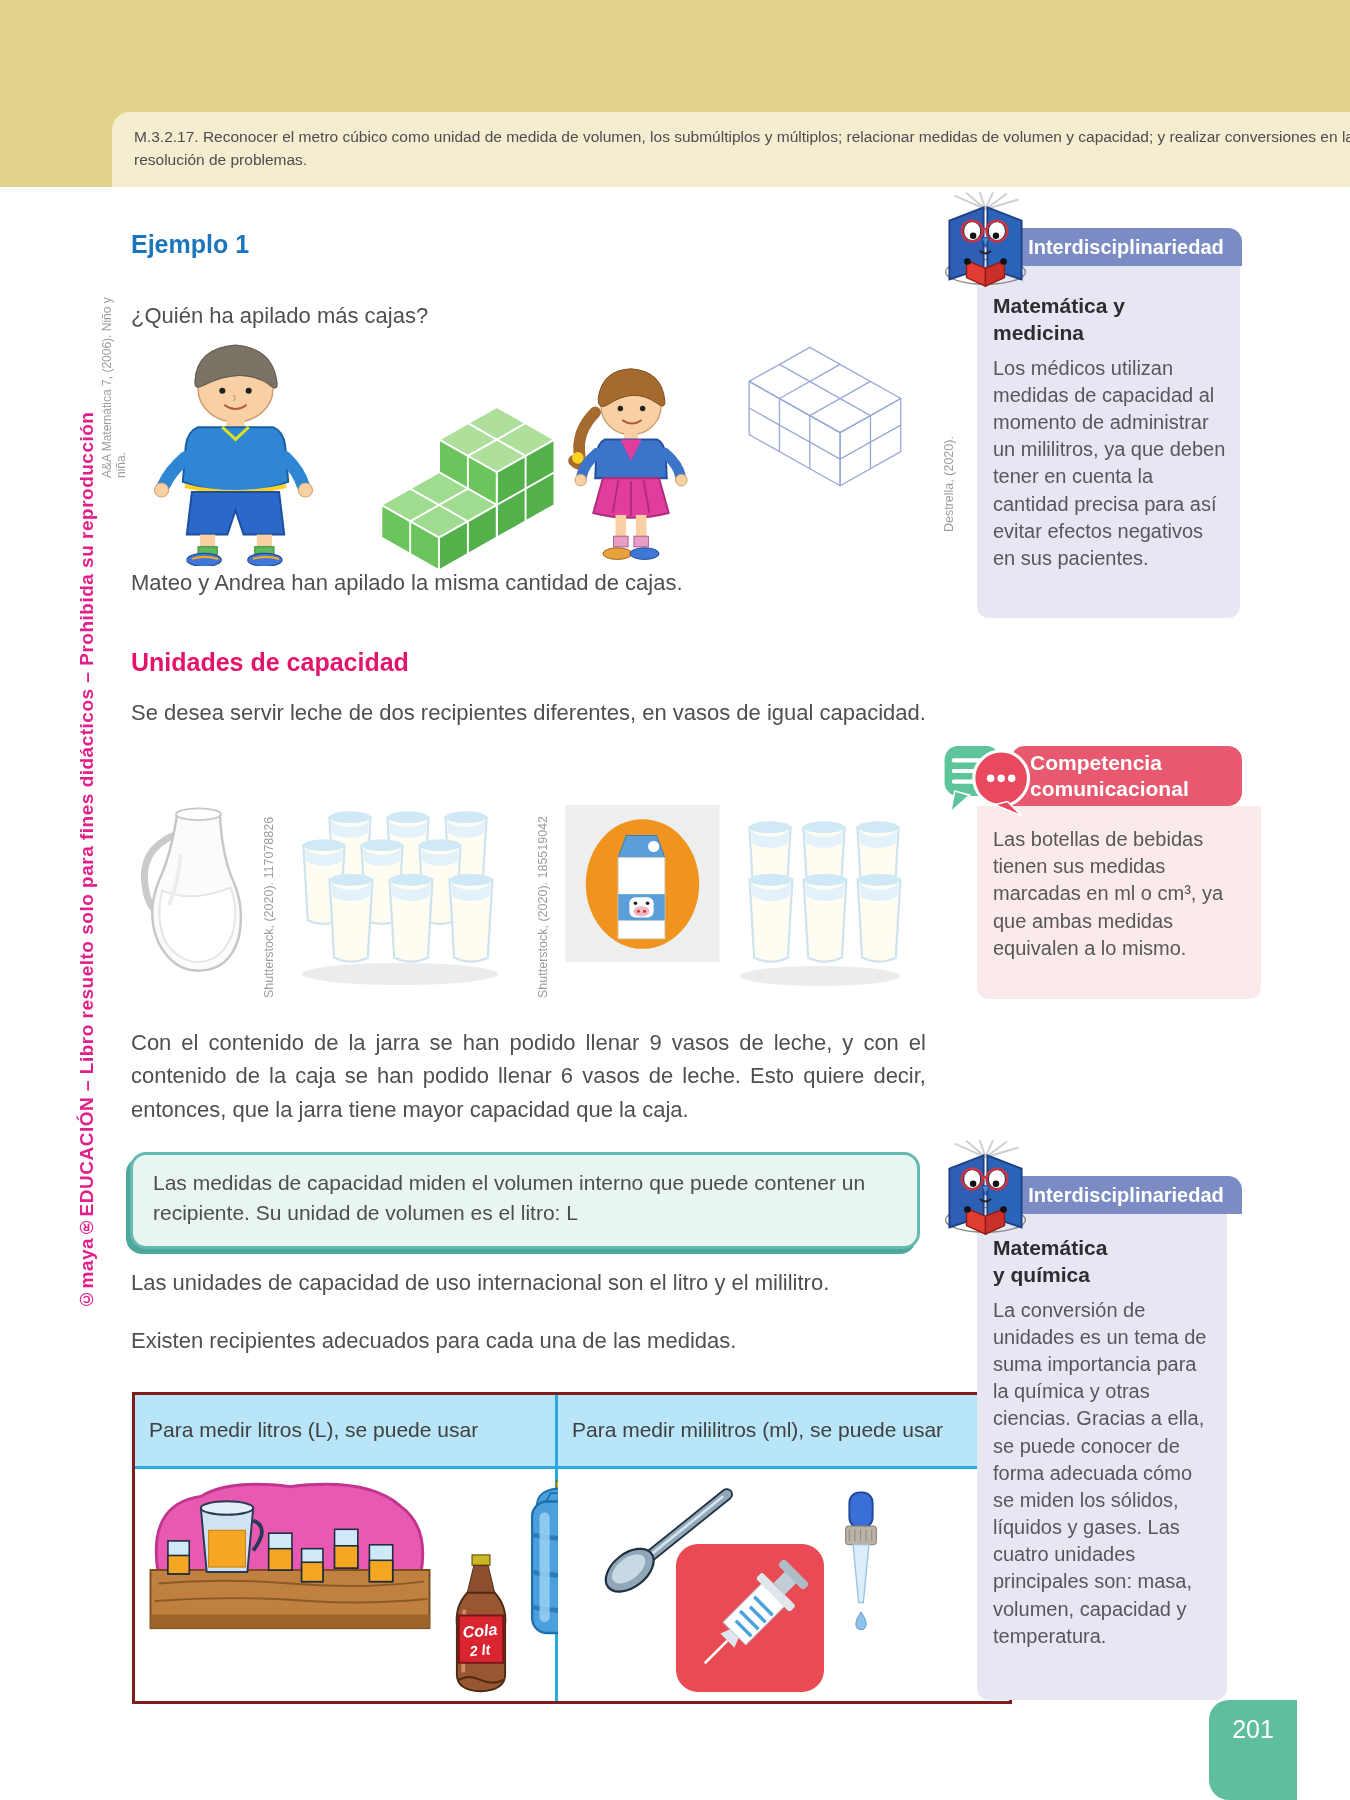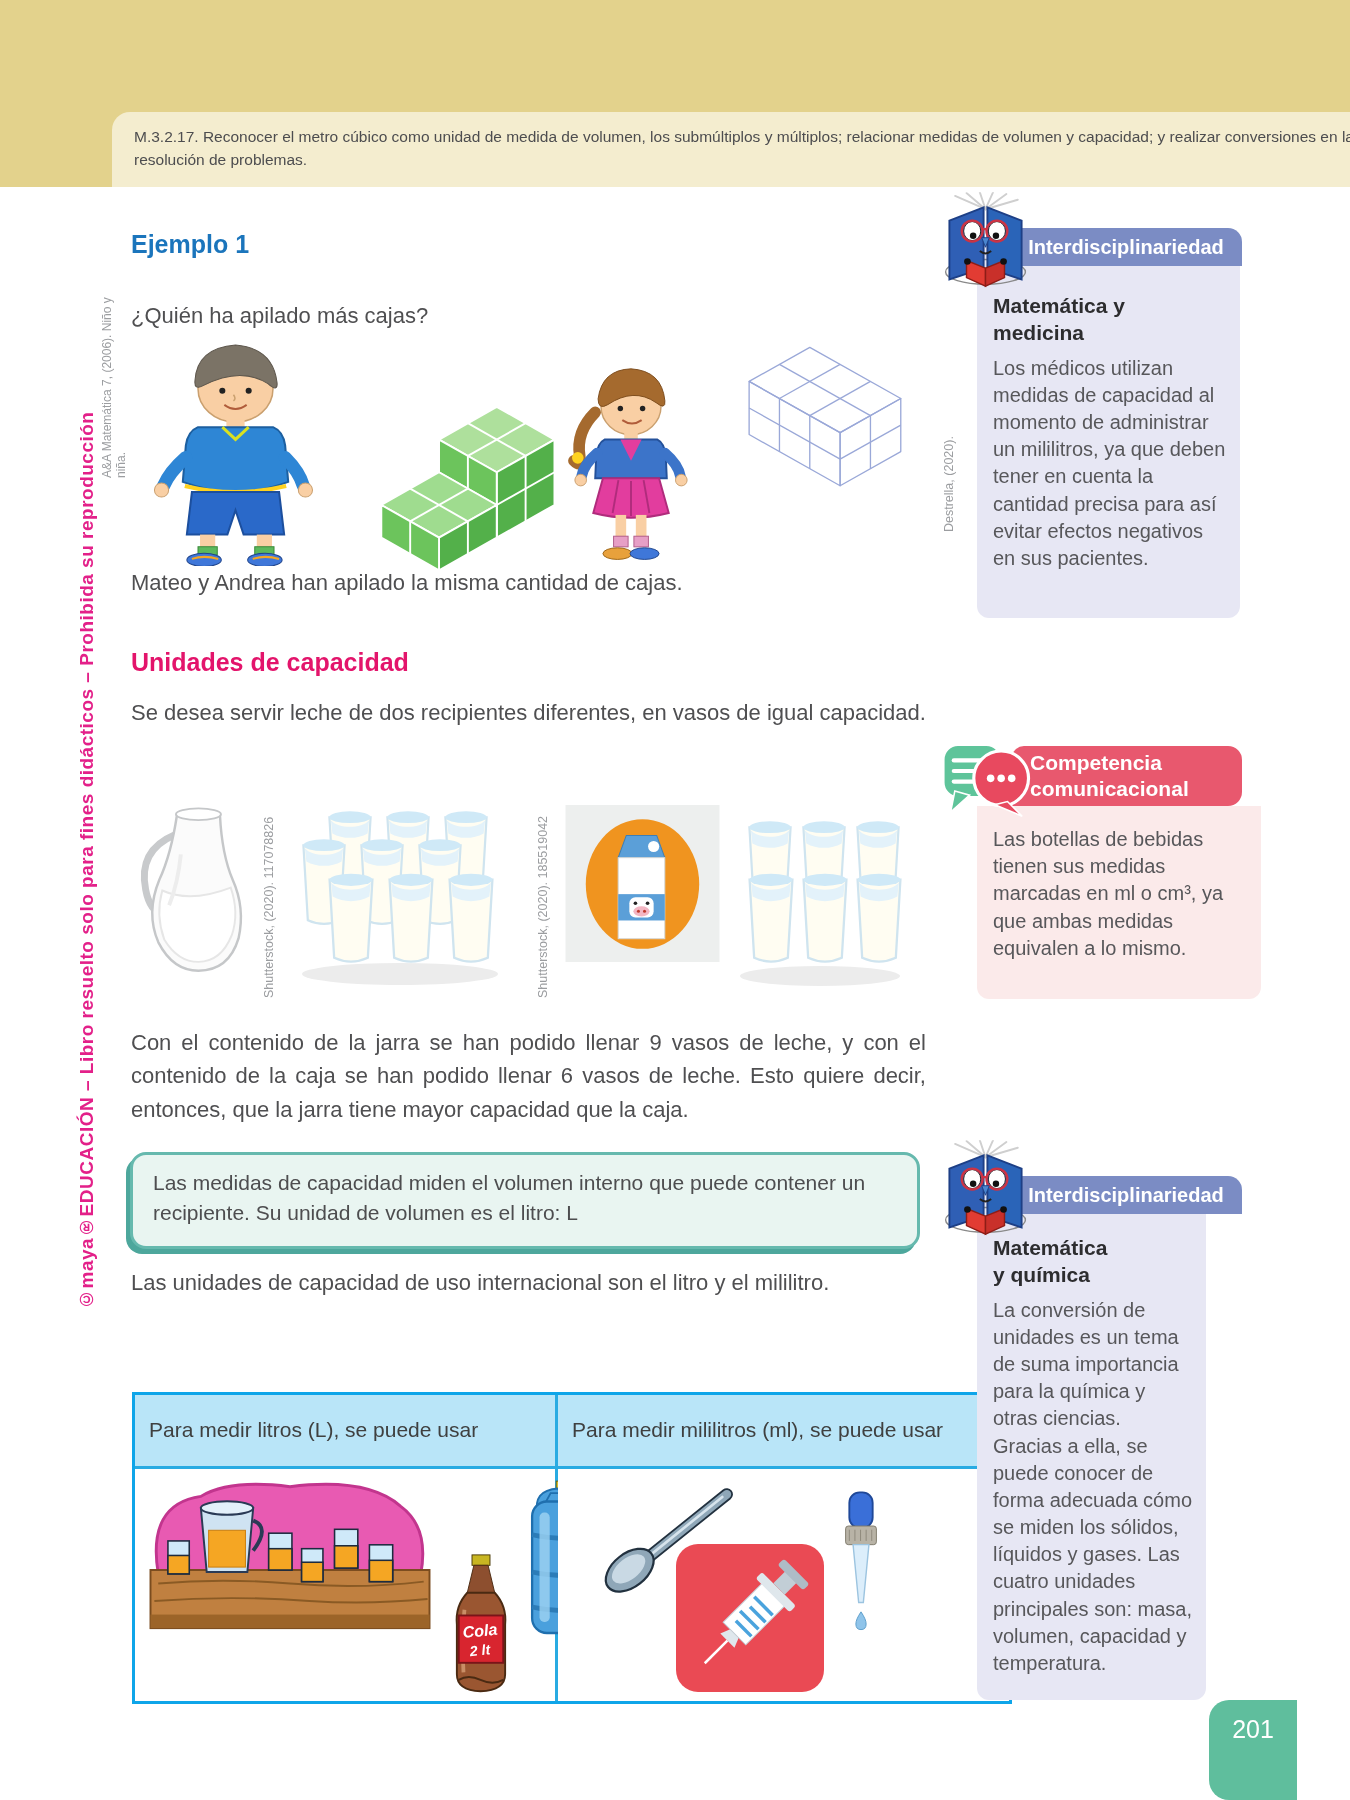--- a/index.html
+++ b/index.html
@@ -29,21 +29,21 @@
   .para{position:absolute;left:131px;width:795px;font-size:22px;line-height:1.52;color:#4f4f51;
         text-align:justify;text-align-last:left;}
   .p1{top:696px;} .p2{top:1026px;} .p3{top:1266px;width:800px;} .p4{top:1324px;width:800px;}
 
   .callout{position:absolute;left:130px;top:1152px;width:790px;height:97px;box-sizing:border-box;
            background:#e9f5f1;border:3px solid #66b9ae;border-radius:16px;
            box-shadow:-4px 5px 0 #4da79c;padding:13px 20px;font-size:21px;line-height:1.45;color:#4d4d4f;}
 
   
   .cap-table{position:absolute;left:132px;top:1392px;width:880px;height:312px;box-sizing:border-box;
-             border:3px solid #0ea5e9;display:grid;grid-template-columns:423px 1fr;grid-template-rows:74px 1fr;text-align:center;}
+             border:3px solid #7f1d1d;display:grid;grid-template-columns:423px 1fr;grid-template-rows:74px 1fr;text-align:center;}
   .cap-table .th{background:#b9e5f8;color:#3f4040;font-size:21px;display:flex;align-items:center;
                  box-sizing:border-box;padding:6px 14px;border-bottom:3px solid #29abe2;line-height:1.25;}
   .cap-table .th-l{border-right:3px solid #29abe2;}
   .cap-table .td{position:relative;background:#ffffff;box-sizing:border-box;}
   .cap-table .td-l{border-right:3px solid #29abe2;}
   .abs{position:absolute;}
 
   
   .sb-body{position:absolute;box-sizing:border-box;border-radius:0 0 12px 12px;}
   .sb-banner{position:absolute;box-sizing:border-box;color:#ffffff;font-weight:bold;z-index:3;}
@@ -268,20 +268,21 @@
       <use href="#glass" x="64" y="0" width="50" height="92"></use>
       <use href="#glass" x="118" y="0" width="50" height="92"></use>
     <use href="#glass" x="10" y="52" width="52" height="96"></use>
       <use href="#glass" x="64" y="52" width="52" height="96"></use>
       <use href="#glass" x="118" y="52" width="52" height="96"></use>
   </svg>
 
   <div class="para p2">Con el contenido de la jarra se han podido llenar 9 vasos de leche, y con el contenido de la caja se han podido llenar 6 vasos de leche. Esto quiere decir, entonces, que la jarra tiene mayor capacidad que la caja.</div>
   <div class="callout">Las medidas de capacidad miden el volumen interno que puede contener un recipiente. Su unidad de volumen es el litro: L</div>
   <div class="para p3">Las unidades de capacidad de uso internacional son el litro y el mililitro.</div>
+  <div class="para p4">Existen recipientes adecuados para cada una de las medidas.</div>
 
   <div class="cap-table">
     <div class="th th-l">Para medir litros (L), se puede usar</div>
     <div class="th">Para medir mililitros (ml), se puede usar</div>
 
     <div class="td td-l">
 
       <svg class="abs" style="left:6px;top:8px" width="298" height="155" viewBox="0 0 300 160">
         <path d="M14,100 Q2,28 58,20 Q88,2 150,10 Q230,0 264,30 Q294,52 285,100 L285,125 L14,125 Z" fill="#e85ab2" stroke="#c2358e" stroke-width="3"></path>
         <rect x="6" y="96" width="288" height="60" fill="#c08040" stroke="#7a4c1e" stroke-width="2"></rect>
@@ -399,21 +400,21 @@
     </svg>
 
   <div class="sb-body pinkbg" style="left:977px;top:806px;width:284px;height:193px;padding:20px 14px 10px 16px;border-radius:0 0 12px 12px;">
     <div class="sb-text">Las botellas de bebidas tienen sus medidas marcadas en ml o cm³, ya que ambas medidas equivalen a lo mismo.</div>
   </div>
   <div class="sb-banner banner-pink" style="left:1012px;top:746px;">Competencia comunicacional</div>
   <svg class="mascot" style="left:938px;top:736px" width="100" height="90" viewBox="0 0 95 85">
       <use href="#speech"></use>
     </svg>
 
-  <div class="sb-body lavender" style="left:977px;top:1192px;width:229px;height:508px;padding:42px 14px 10px 16px;">
+  <div class="sb-body lavender" style="left:977px;top:1192px;width:250px;height:508px;padding:42px 14px 10px 16px;">
     <div class="sb-title">Matemática
 y química</div>
     <div class="sb-text">La conversión de unidades es un tema de suma importancia para la química y otras ciencias. Gracias a ella, se puede conocer de forma adecuada cómo se miden los sólidos, líquidos y gases. Las cuatro unidades principales son: masa, volumen, capacidad y temperatura.</div>
   </div>
   <div class="sb-banner banner-purple" style="left:1010px;top:1176px;">Interdisciplinariedad</div>
   <svg class="mascot" style="left:938px;top:1140px" width="95" height="100" viewBox="0 0 100 105">
       <use href="#mascot"></use>
     </svg>
 
   <div class="page-num">201</div>

